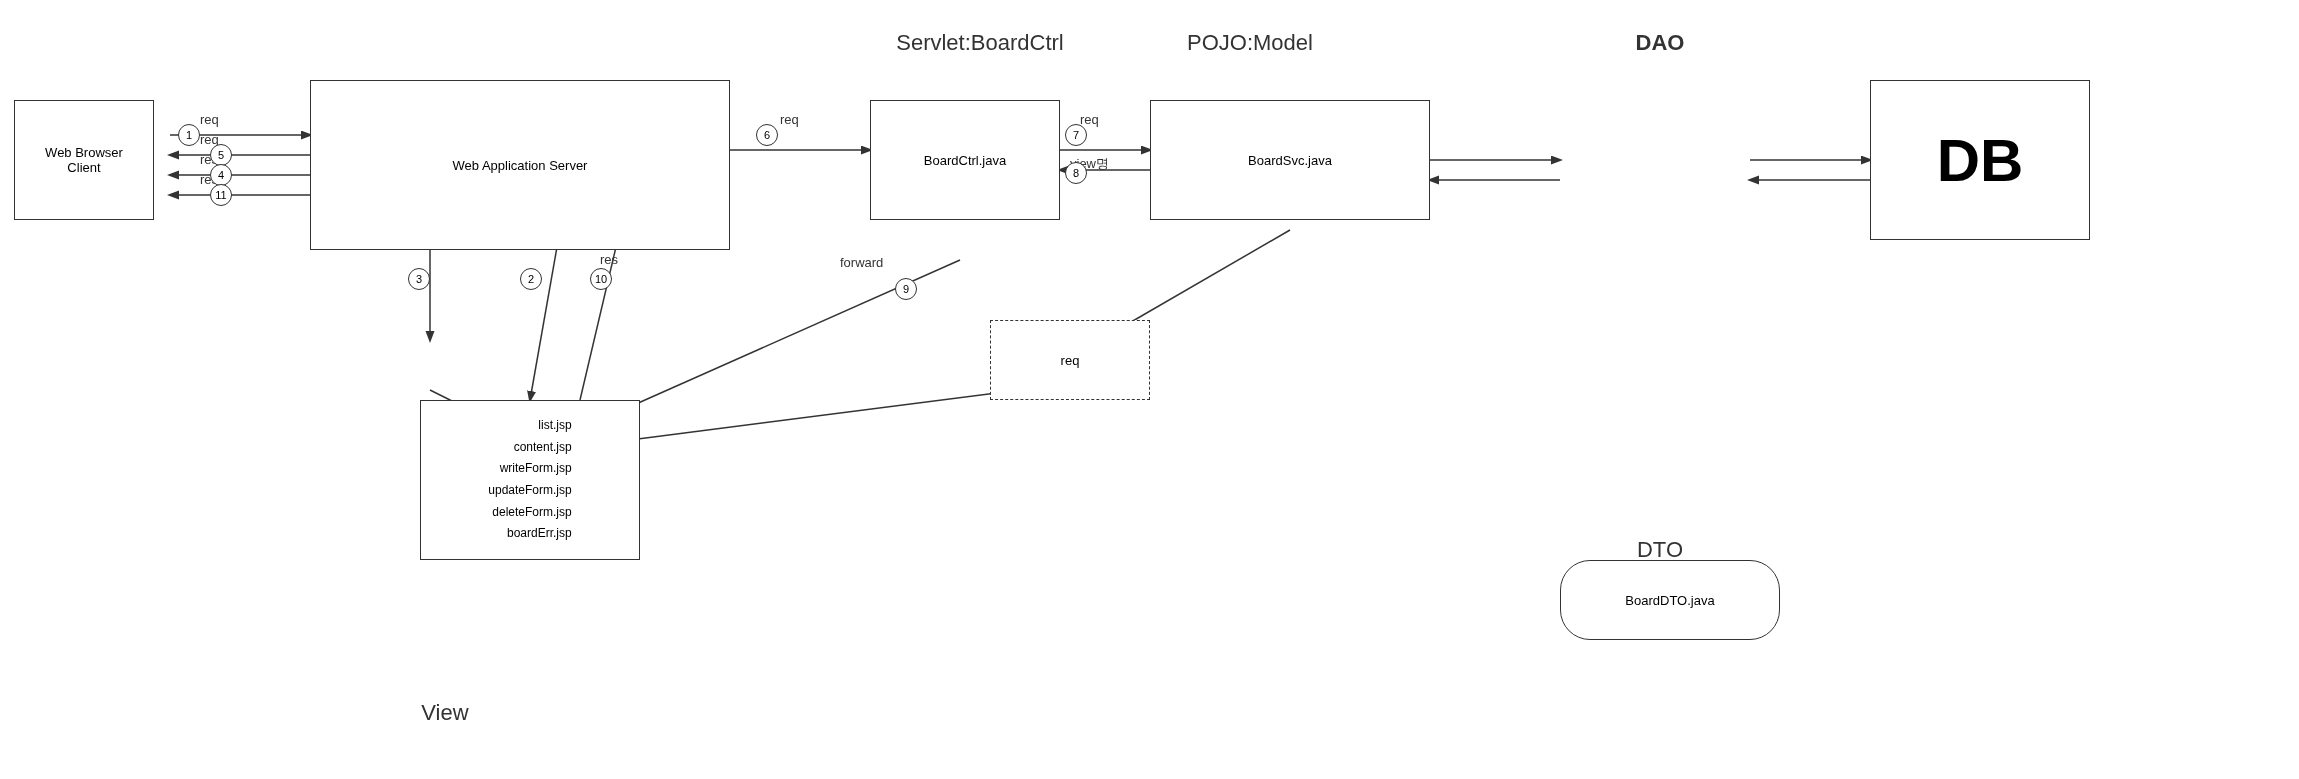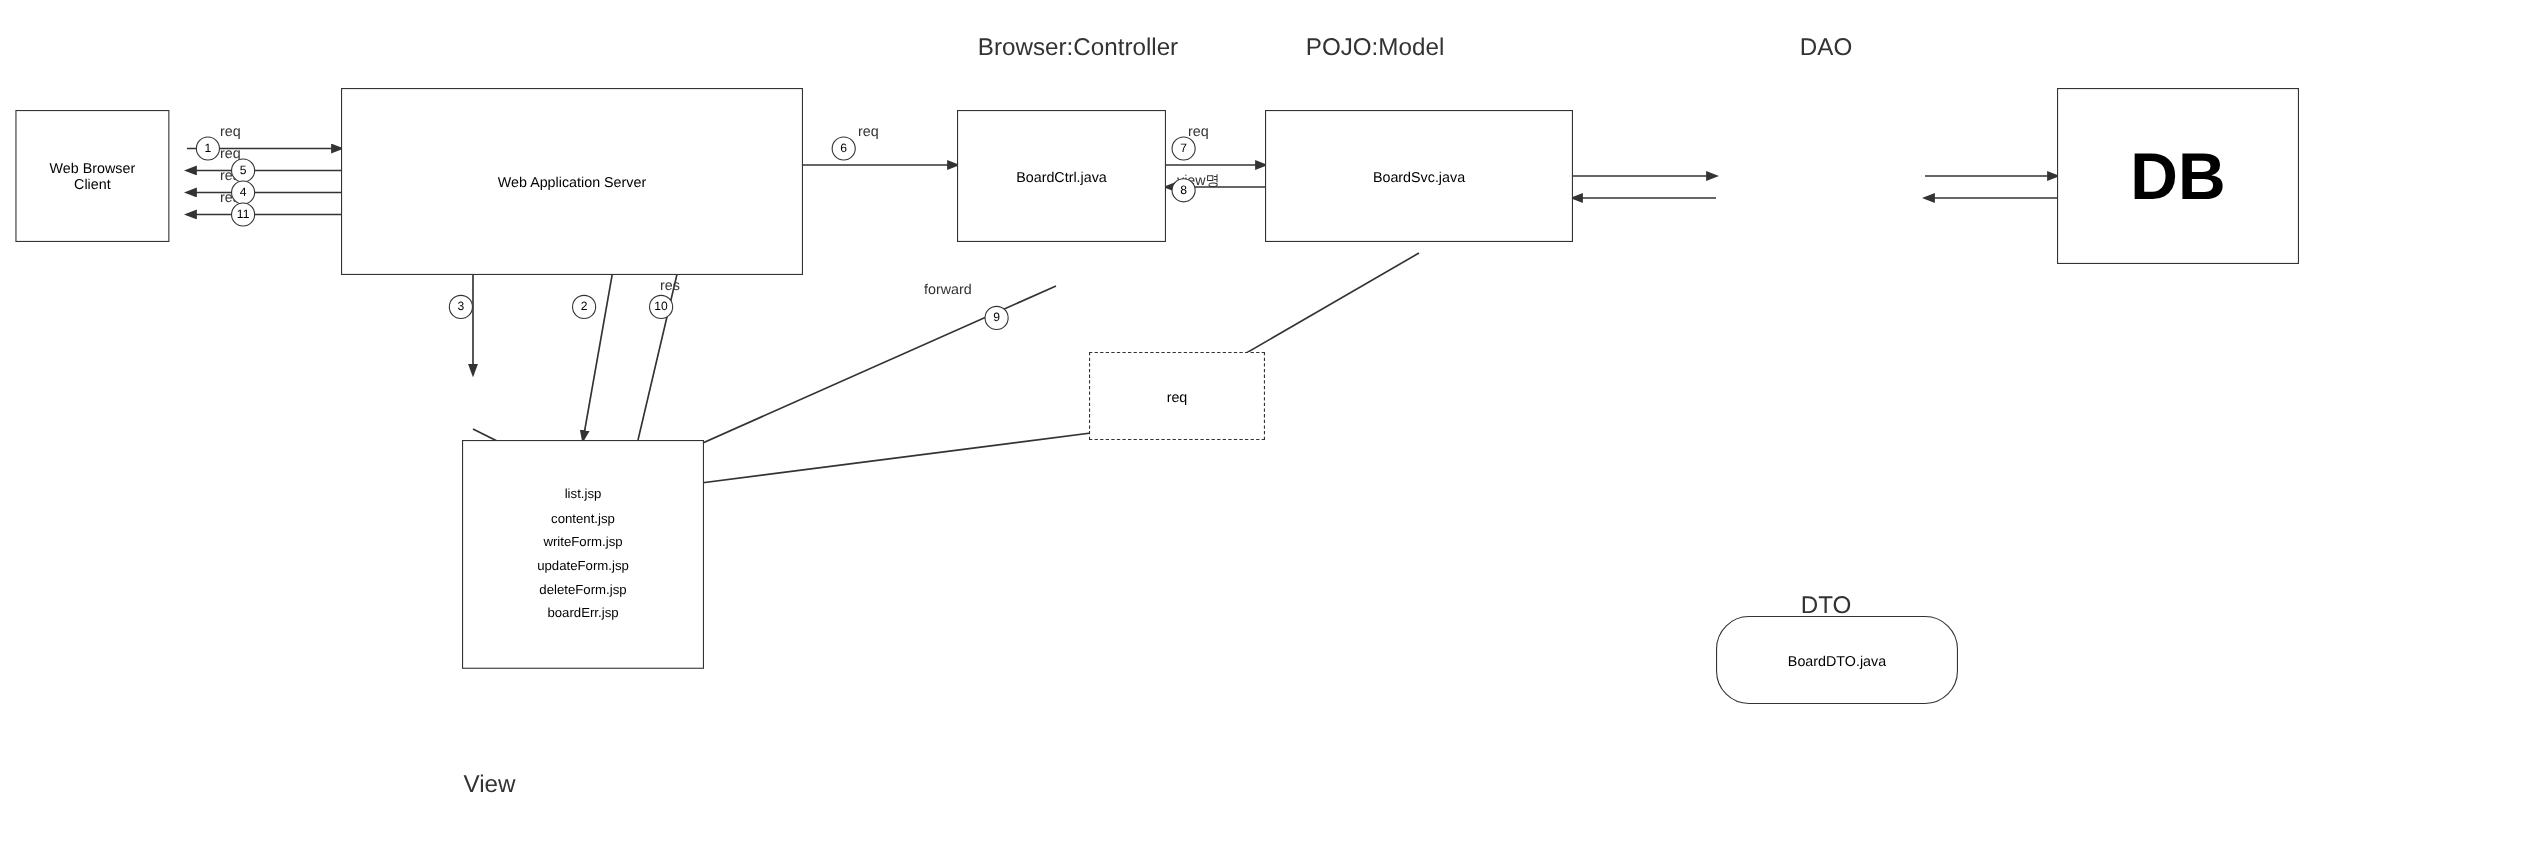--- a/index.html
+++ b/index.html
@@ -109,40 +109,40 @@
 
     <line x1="1020" y1="390" x2="630" y2="440" stroke="#333" stroke-width="1.5" marker-end="url(#arrow)"></line>
 
     <defs>
       <marker id="arrow" markerWidth="8" markerHeight="8" refX="6" refY="3" orient="auto">
         <path d="M0,0 L0,6 L8,3 z" fill="#333"></path>
       </marker>
     </defs>
   </svg>
 
-  <div class="section-title" style="left: 870px; top: 30px; width: 220px;">Browser:Controller</div>
+  <div class="section-title" style="left: 870px; top: 30px; width: 220px;">Servlet:BoardCtrl</div>
   <div class="section-title" style="left: 1150px; top: 30px; width: 200px;">POJO:Model</div>
-  <div class="section-title" style="left: 1560px; top: 30px; width: 200px;">DAO</div>
+  <div class="section-title" style="left: 1560px; top: 30px; width: 200px; font-weight: bold;">DAO</div>
   <div class="section-title" style="left: 1560px; top: 500px; width: 200px; margin-top: 37px;">DTO</div>
   <div class="section-title" style="left: 370px; top: 700px; width: 150px;">View</div>
 
   <div class="box" style="left: 14px; top: 100px; width: 140px; height: 120px; white-space: pre-line;">Web Browser
 Client</div>
 
   <div class="box" style="left: 310px; top: 80px; width: 420px; height: 170px;">Web Application Server</div>
 
   <div class="box" style="left: 870px; top: 100px; width: 190px; height: 120px; text-align: center;">BoardCtrl.java</div>
 
   <div class="box" style="left: 1150px; top: 100px; width: 280px; height: 120px;">BoardSvc.java</div>
 
 
   <div class="box large-text" style="left: 1870px; top: 80px; width: 220px; height: 160px;">DB</div>
 
 
-  <div class="box" style="left: 420px; top: 400px; width: 220px; height: 208px; white-space: pre-line; line-height: 1.8; font-size: 12px;">list.jsp
+  <div class="box" style="left: 420px; top: 400px; width: 220px; height: 160px; white-space: pre-line; line-height: 1.8; font-size: 12px; text-align: right;">list.jsp
 content.jsp
 writeForm.jsp
 updateForm.jsp
 deleteForm.jsp
 boardErr.jsp</div>
 
   <div class="box dashed" style="left: 990px; top: 320px; width: 160px; height: 80px;">req</div>
 
   <div class="box" style="left: 1560px; top: 560px; width: 220px; height: 80px; border-radius: 30px;">BoardDTO.java</div>
 

